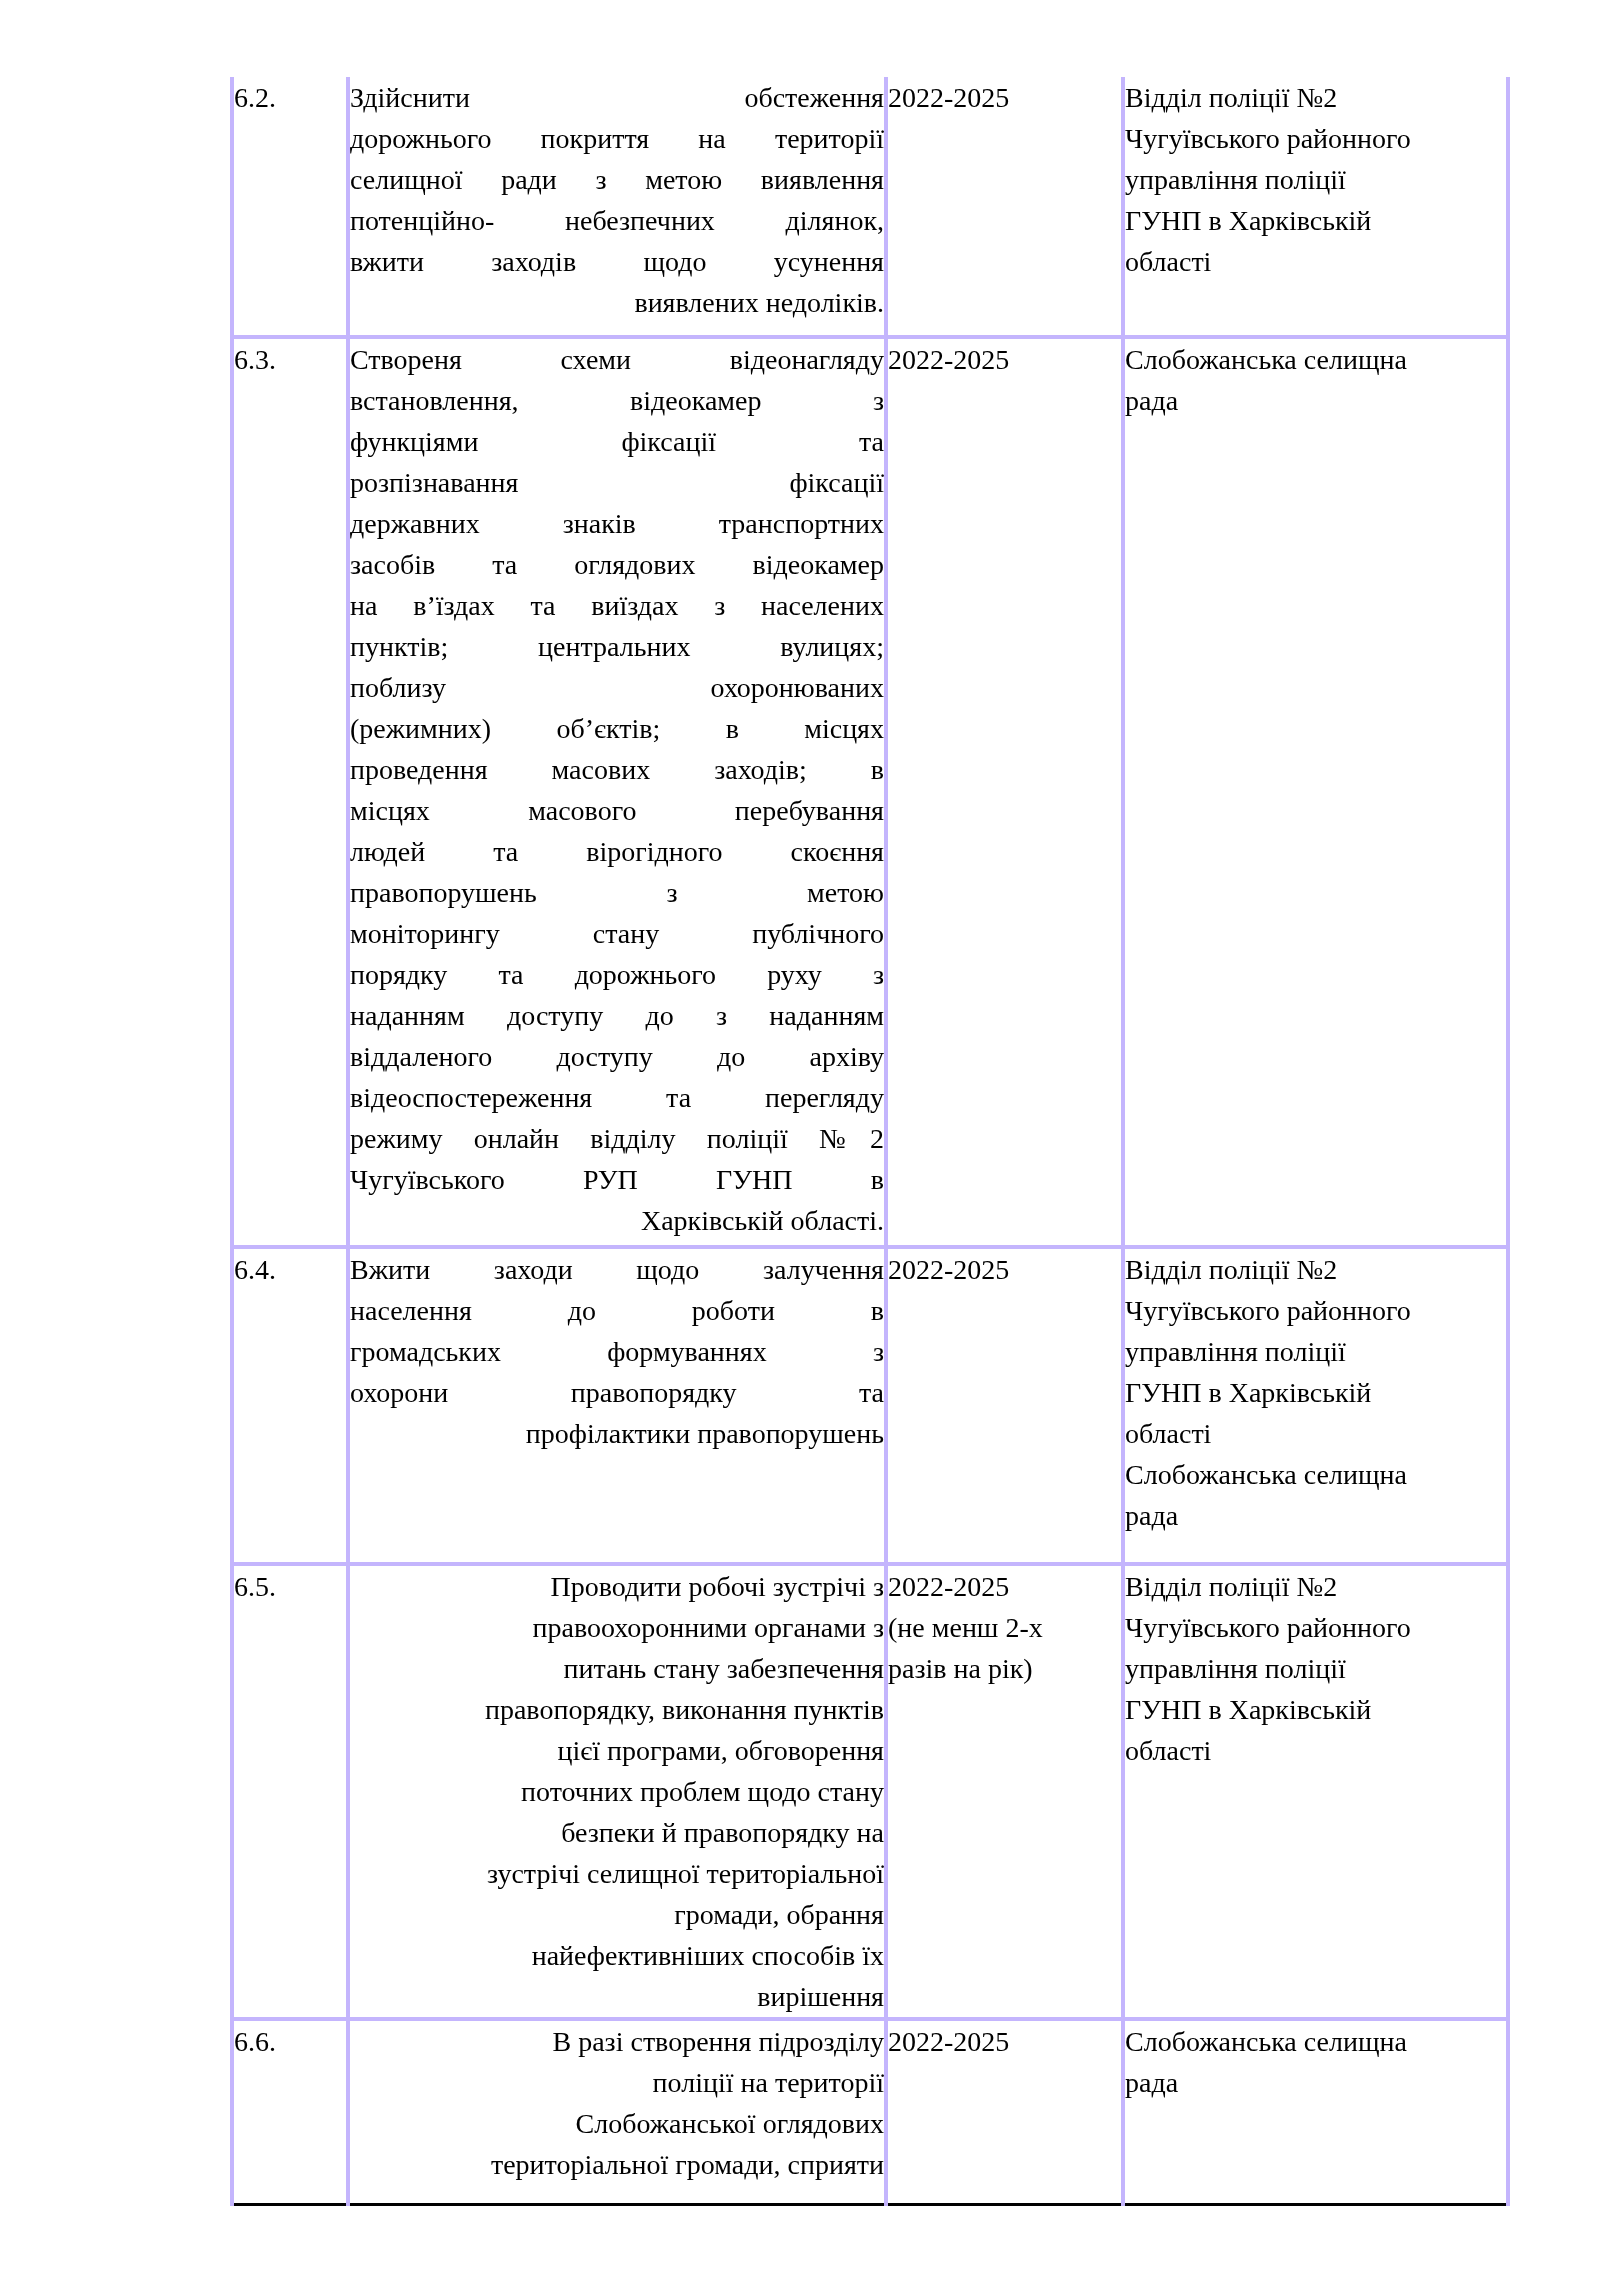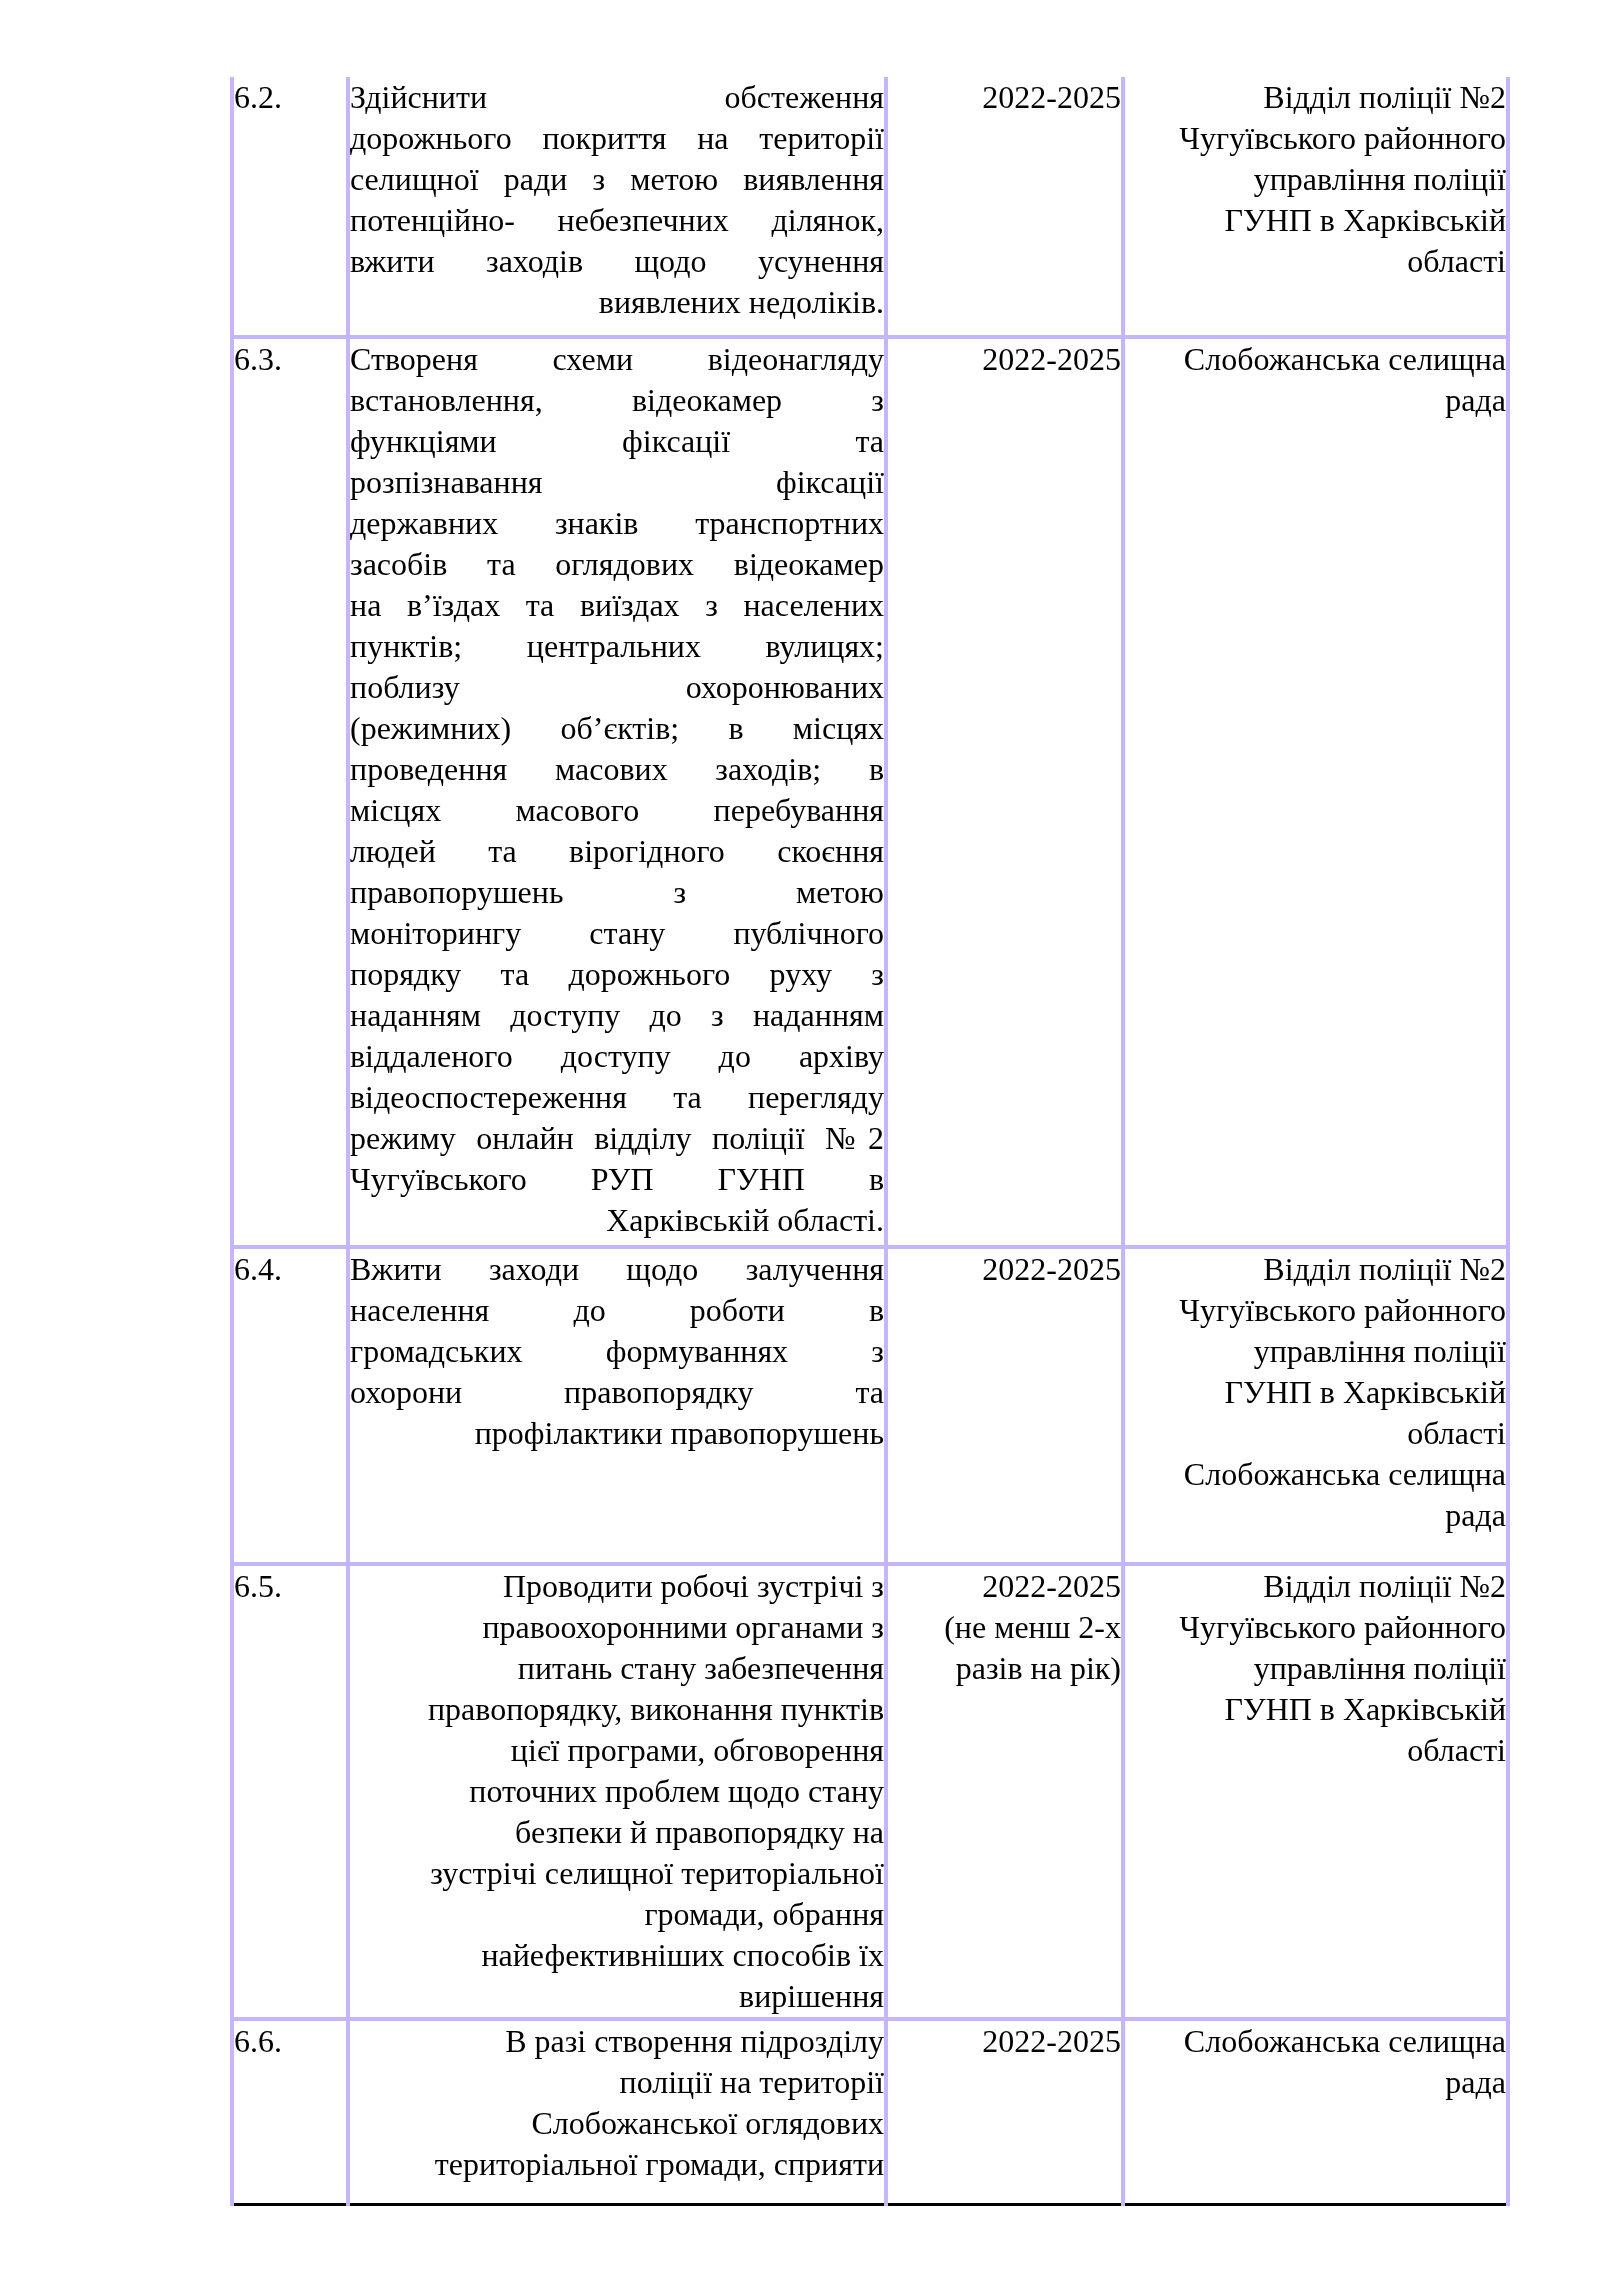--- a/index.html
+++ b/index.html
@@ -31,34 +31,34 @@
     border: 4px solid #c4b5fd;
     vertical-align: top;
     padding: 0;
     overflow: hidden;
   }
   
   table.measures-table tr.first-row td { border-top: none; }
   
   table.measures-table tr.thick-bottom td { border-bottom: 3.3px solid #000000; }
 
-  .cell { font-size: 32px; line-height: 41px; }
+  .cell { font-size: 28px; line-height: 41px; }
   .cell-num      { padding: 10.5px 2.6px 0 11.8px; }
   .cell-activity { padding: 10.5px 9.2px 0 10.5px; }
   .cell-term     { padding: 10.5px 5.2px 0 5.2px;  text-align: center; }
   .cell-resp     { padding: 10.5px 7.9px 0 7.9px; text-align: center; }
 
   .line { white-space: nowrap; }
   .cell-activity .line { white-space: normal; }
   .cell-activity .line.just {
     text-align: justify;
     text-align-last: justify;
   }
   .cell-activity .line.plain { text-align: right; }
-  .cell-term .line, .cell-resp .line { white-space: normal; text-align: right; }
+  .cell-term .line, .cell-resp .line { white-space: normal; text-align: left; }
 </style>
 </head>
 <body>
 
 <div class="page">
   <table class="measures-table">
     <colgroup>
       <col class="col-num">
       <col class="col-activity">
       <col class="col-term">

